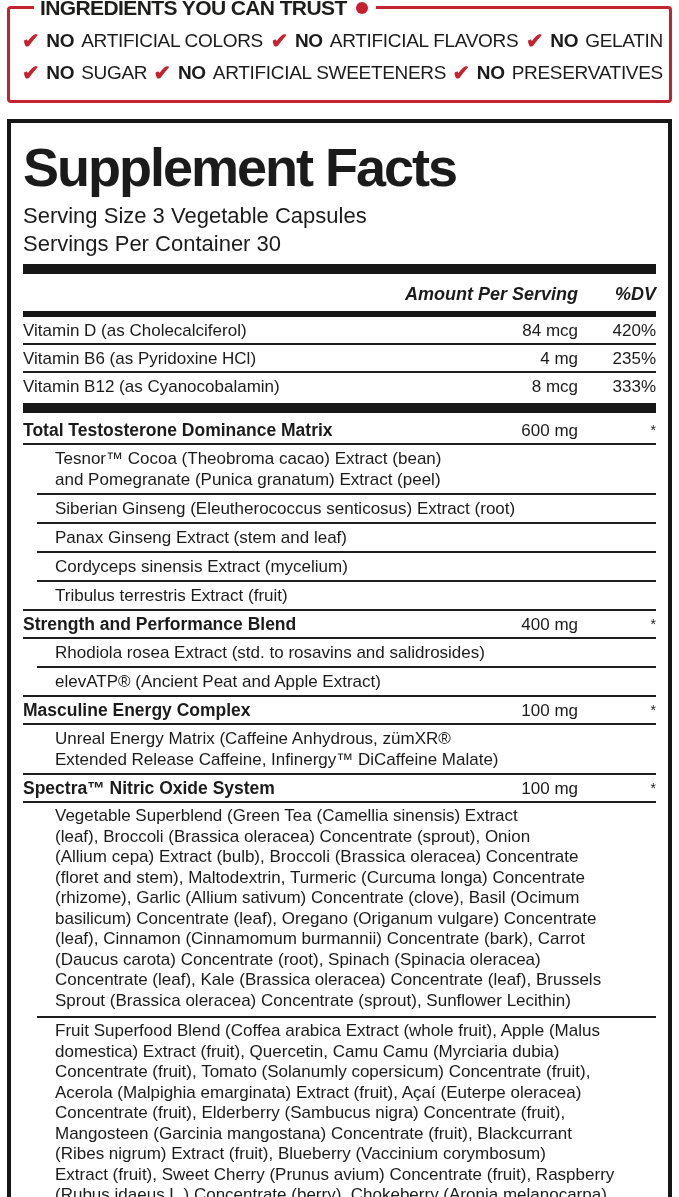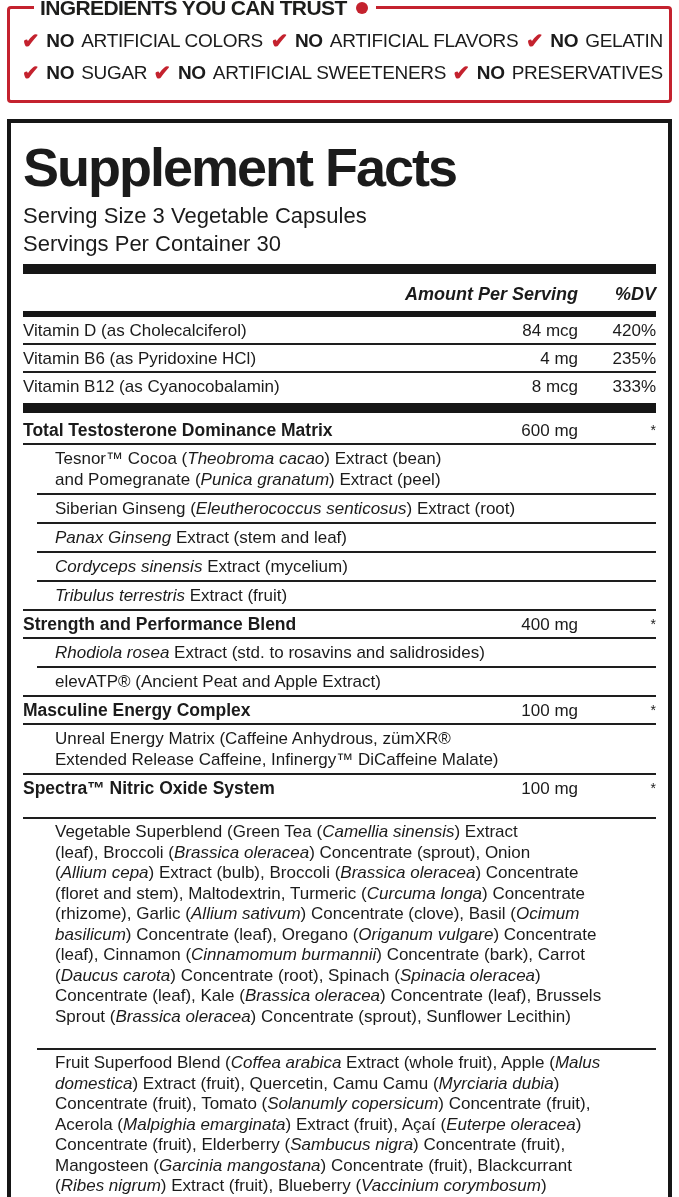--- a/index.html
+++ b/index.html
@@ -47,22 +47,22 @@
   .hdr .dvh{width:78px;text-align:right;}
   .row{display:flex;align-items:center;font-size:17px;padding:3px 0 2px 0;line-height:21px;}
   .row .name{flex:1;padding-right:6px;}
   .amt{width:110px;text-align:right;flex:none;}
   .dv{width:78px;text-align:right;flex:none;}
   .section .name{font-weight:bold;font-size:17.5px;}
   .section .dv{font-size:14px;}
   .bt{border-top:2px solid #1e1e1e;}
   .sub{font-size:17px;line-height:21px;padding:3px 0 3px 18px;margin-left:14px;border-top:2px solid #1e1e1e;}
   .sub.btfull{margin-left:0;padding-left:32px;}
-  .sub.para{line-height:20.5px;padding-bottom:5px;margin-top:16px;}
-  .it{font-style:italic;}
+  .sub.para{line-height:20.5px;padding-bottom:5px;}
+  .it{}
 </style>
 </head>
 <body>
 
 <div class="banner">
   <div class="banner-title">
     <span>INGREDIENTS YOU CAN TRUST</span>
     <span class="dot"></span>
   </div>
   <div class="banner-row">

